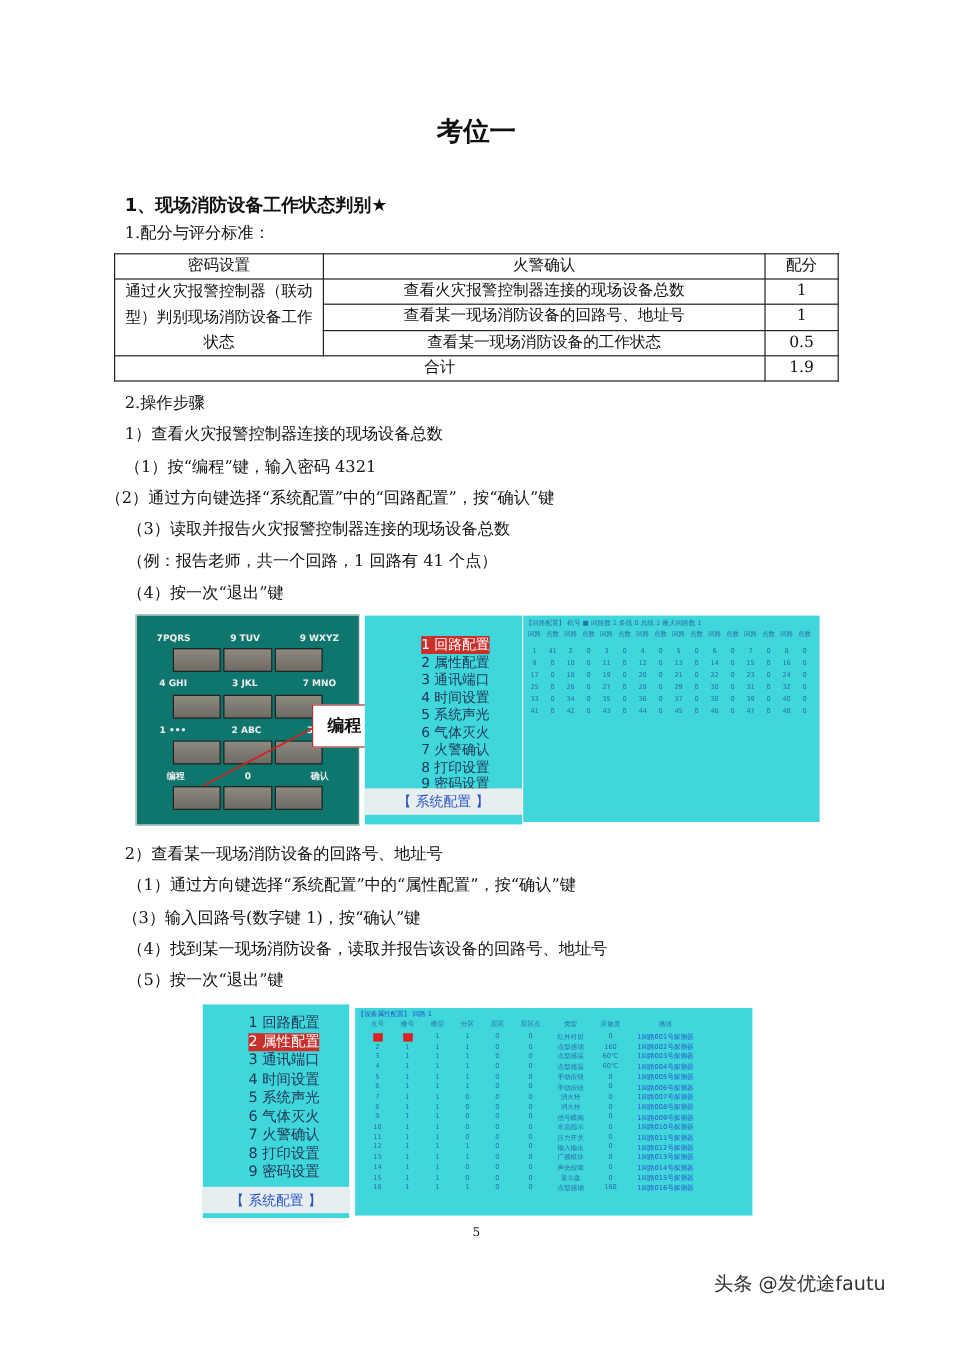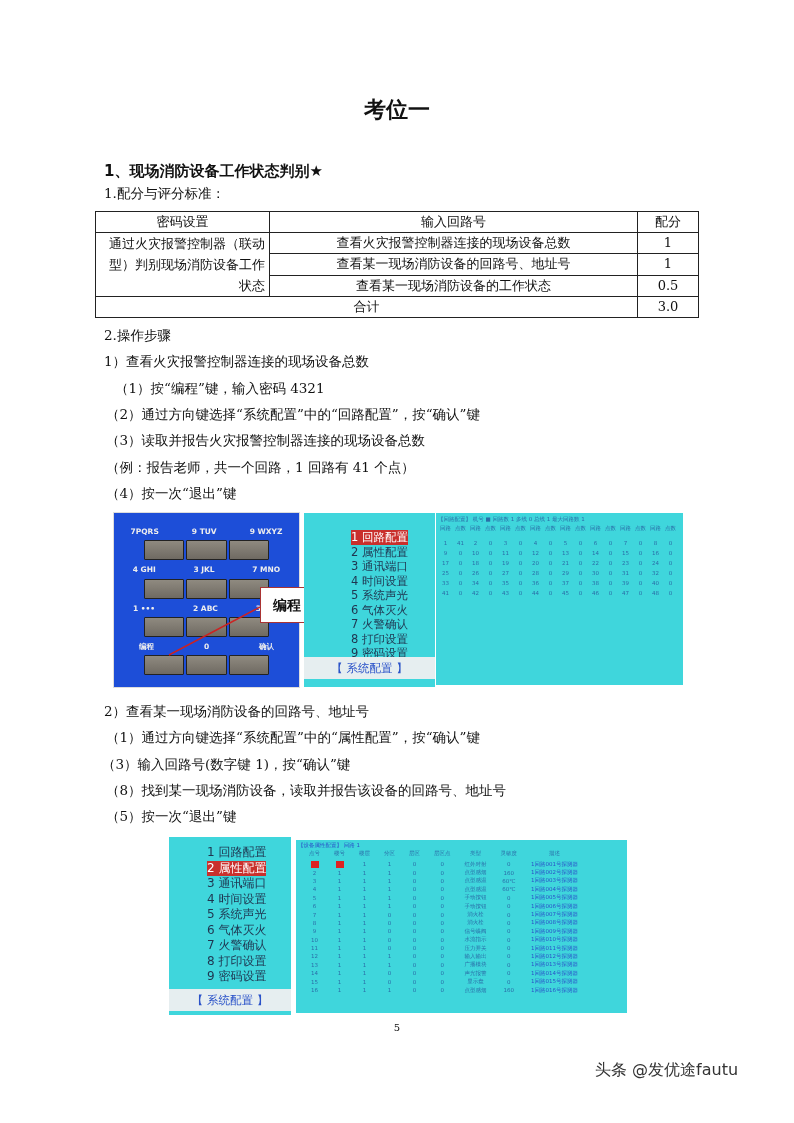--- a/index.html
+++ b/index.html
@@ -9,21 +9,21 @@
   .title { left: 0; width: 794px; top: 95px; text-align: center; font-size: 22px; font-weight: bold;
            font-family: "DejaVu Sans", "Liberation Sans", sans-serif; }
   .h1 { left: 104px; top: 162px; font-size: 15px; font-weight: bold;
         font-family: "DejaVu Sans", "Liberation Sans", sans-serif; }
   .line { left: 104px; font-size: 13.5px; white-space: nowrap; }
   table.score { position: absolute; left: 95px; top: 211px; width: 604px; border-collapse: collapse; font-size: 13px; }
   table.score td { border: 1px solid #222; text-align: center; height: 20px; padding: 0 4px; line-height: 20px; }
   .c1 { width: 165px; } .c3 { width: 52px; }
   .img { position: absolute; overflow: hidden; }
   
-  .keypad { left: 113px; top: 512px; width: 185px; height: 174px; background: #1d4ed8; border: 1px solid #ddd; }
+  .keypad { left: 113px; top: 512px; width: 185px; height: 174px; background: #0f766e; border: 1px solid #ddd; }
   .krow-label { position: absolute; left: 0; width: 185px; display: flex; justify-content: space-around;
                 font-family: "DejaVu Sans", sans-serif; font-size: 7.5px; color: #eee; font-weight: bold; }
   .krow { position: absolute; left: 30px; width: 125px; display: flex; gap: 2px; }
   .key { flex: 1; height: 18px; background: linear-gradient(#8f8a80, #6f6a62); border: 1px solid #222; border-radius: 1px; }
   .callout { position: absolute; left: 260px; top: 587px; width: 52px; height: 34px; background: #fff;
              border: 1px solid #a33; font-size: 14px; font-weight: bold; text-align: center; line-height: 34px;
              font-family: "DejaVu Sans", sans-serif; }
   .lcd { background: #3fd6dc; }
   .menu { position: absolute; font-family: "DejaVu Sans", sans-serif; font-size: 11.5px; color: #1f3550; line-height: 14.5px; }
   .menu .sel { background: #c9302c; color: #fff; }
@@ -40,47 +40,47 @@
 <body>
 
 <div class="abs title">考位一</div>
 <div class="abs h1">1、现场消防设备工作状态判别★</div>
 <div class="abs line" style="top:185px">1.配分与评分标准：</div>
 
 <table class="score">
   <tbody>
       <tr>
     <td class="c1">密码设置</td>
-    <td>输入回路号</td>
+    <td>火警确认</td>
     <td class="c3">配分</td>
   </tr>
   <tr>
-    <td rowspan="3" class="c1" style="line-height:21px; text-align:right;margin-top:36px;">通过火灾报警控制器（联动型）判别现场消防设备工作状态</td>
+    <td rowspan="3" class="c1" style="line-height:21px; text-align:center;margin-top:36px;">通过火灾报警控制器（联动型）判别现场消防设备工作状态</td>
     <td>查看火灾报警控制器连接的现场设备总数</td>
     <td>1</td>
   </tr>
   <tr>
     <td>查看某一现场消防设备的回路号、地址号</td>
     <td>1</td>
   </tr>
   <tr>
     <td>查看某一现场消防设备的工作状态</td>
     <td>0.5</td>
   </tr>
   <tr>
     <td colspan="2">合计</td>
-    <td>3.0</td>
+    <td>1.9</td>
   </tr>
 </tbody>
   </table>
 
 <div class="abs line" style="top:327px">2.操作步骤</div>
 <div class="abs line" style="top:353px">1）查看火灾报警控制器连接的现场设备总数</div>
-<div class="abs line" style="top:380px;left:115px">（1）按“编程”键，输入密码 4321</div>
-<div class="abs line" style="top:406px;left:106px">（2）通过方向键选择“系统配置”中的“回路配置”，按“确认”键</div>
+<div class="abs line" style="top:380px;left:104px">（1）按“编程”键，输入密码 4321</div>
+<div class="abs line" style="top:406px;left:88px">（2）通过方向键选择“系统配置”中的“回路配置”，按“确认”键</div>
 <div class="abs line" style="top:432px;left:106px">（3）读取并报告火灾报警控制器连接的现场设备总数</div>
 <div class="abs line" style="top:459px;left:106px">（例：报告老师，共一个回路，1 回路有 41 个点）</div>
 <div class="abs line" style="top:485px;left:106px">（4）按一次“退出”键</div>
 
 <div class="img keypad">
   <div class="krow-label" style="top:14px">
     <span>7PQRS</span>
       <span>9 TUV</span>
       <span>9 WXYZ</span>
   </div>
@@ -274,21 +274,21 @@
             <td style="height: 10px;">0</td>
           </tr>
         </tbody>
     </table>
   </div>
 </div>
 
 <div class="abs line" style="top:703px">2）查看某一现场消防设备的回路号、地址号</div>
 <div class="abs line" style="top:729px;left:106px">（1）通过方向键选择“系统配置”中的“属性配置”，按“确认”键</div>
 <div class="abs line" style="top:756px;left:102px">（3）输入回路号(数字键 1)，按“确认”键</div>
-<div class="abs line" style="top:782px;left:106px">（8）找到某一现场消防设备，读取并报告该设备的回路号、地址号</div>
+<div class="abs line" style="top:782px;left:106px">（4）找到某一现场消防设备，读取并报告该设备的回路号、地址号</div>
 <div class="abs line" style="top:808px;left:106px">（5）按一次“退出”键</div>
 
 <div class="img lcd" style="left:169px;top:837px;width:122px;height:178px;">
   <div class="menu" style="left:38px;top:8px;font-size:12px;line-height:15.5px;">
     <div>1 回路配置</div>
     <div class="sel">2 属性配置</div>
     <div>3 通讯端口</div>
     <div>4 时间设置</div>
     <div>5 系统声光</div>
     <div>6 气体灭火</div>

